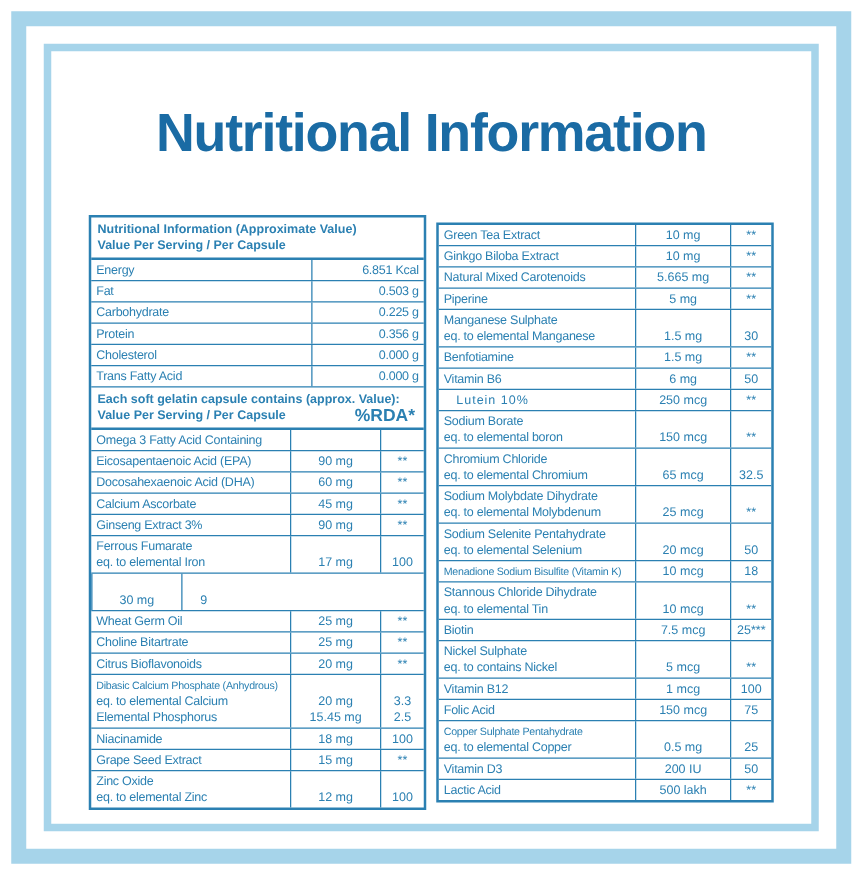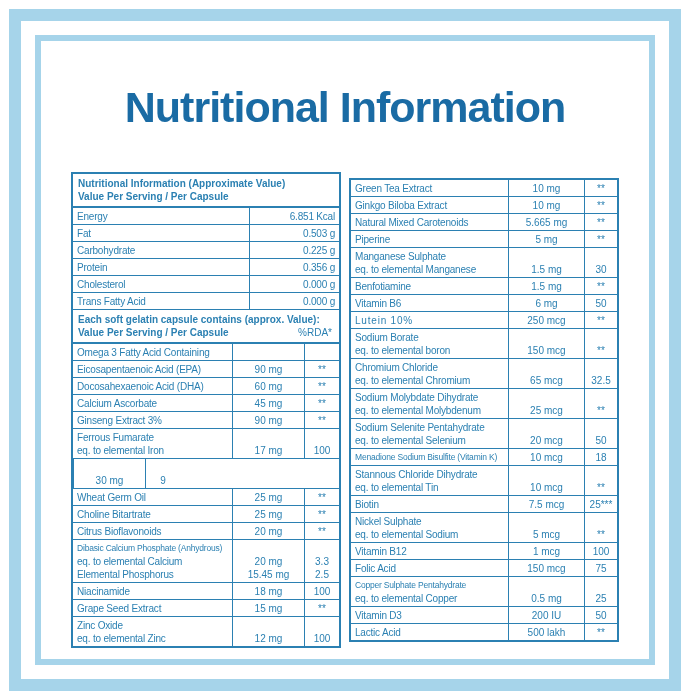--- a/index.html
+++ b/index.html
@@ -30,35 +30,35 @@
   .tables{display:flex; justify-content:center; align-items:center; gap:8px;}
   .ntable{
     border:2px solid var(--ink);
     background:#fff;
     width:270px;
     font-size:10px;
   }
   .thead{padding:3px 5px; font-weight:bold; border-bottom:2px solid var(--ink); line-height:13px;}
   .thead .hline{white-space:nowrap;}
   .h2wrap{display:flex; justify-content:space-between; align-items:flex-end;}
-  .h2wrap .rda-label{font-size:10px; font-weight:normal; padding-right:2px;}
+  .h2wrap .rda-label{font-size:14px; font-weight:bold; padding-right:2px;}
   .row{display:flex; border-bottom:1.5px solid var(--ink);}
   .row:last-child{border-bottom:none;}
   .cell{padding:1.5px 4px;}
   .cell.name{flex:1; min-width:0;}
   .cell.val{border-left:1.5px solid var(--ink); text-align:center;}
   .cell.rda{border-left:1.5px solid var(--ink); text-align:center;}
   .ntable .cell.val{width:72px;}
   .ntable .cell.rda{width:35px;}
   .ntable.right .cell.val{width:76px;}
   .ntable.right .cell.rda{width:33px;}
   .cell.val2{width:90px; border-left:1.5px solid var(--ink); text-align:right;}
   .ln{line-height:13px; min-height:13px; white-space:nowrap; letter-spacing:-0.2px;}
   .ln.sm{font-size:8.5px;}
-  .ln.w{letter-spacing:0.8px;}
+  .ln.w{letter-spacing:0.8px;margin-left:10px;}
   .val .ln, .rda .ln{letter-spacing:0;}
 </style>
 </head>
 <body>
 
 <div class="page">
   <div class="frame-outer"></div>
   <div class="frame-inner"></div>
 
   <div class="content">
@@ -478,21 +478,21 @@
               <div class="cell val">
                 <div class="ln">7.5 mcg</div>
               </div>
               <div class="cell rda">
                 <div class="ln">25***</div>
               </div>
             </div>
             <div class="row">
               <div class="cell name">
                 <div class="ln">Nickel Sulphate</div>
-                <div class="ln">eq. to elemental Sodium</div>
+                <div class="ln">eq. to contains Nickel</div>
               </div>
               <div class="cell val">
                 <div class="ln"></div>
                 <div class="ln">5 mcg</div>
               </div>
               <div class="cell rda">
                 <div class="ln"></div>
                 <div class="ln">**</div>
               </div>
             </div>

